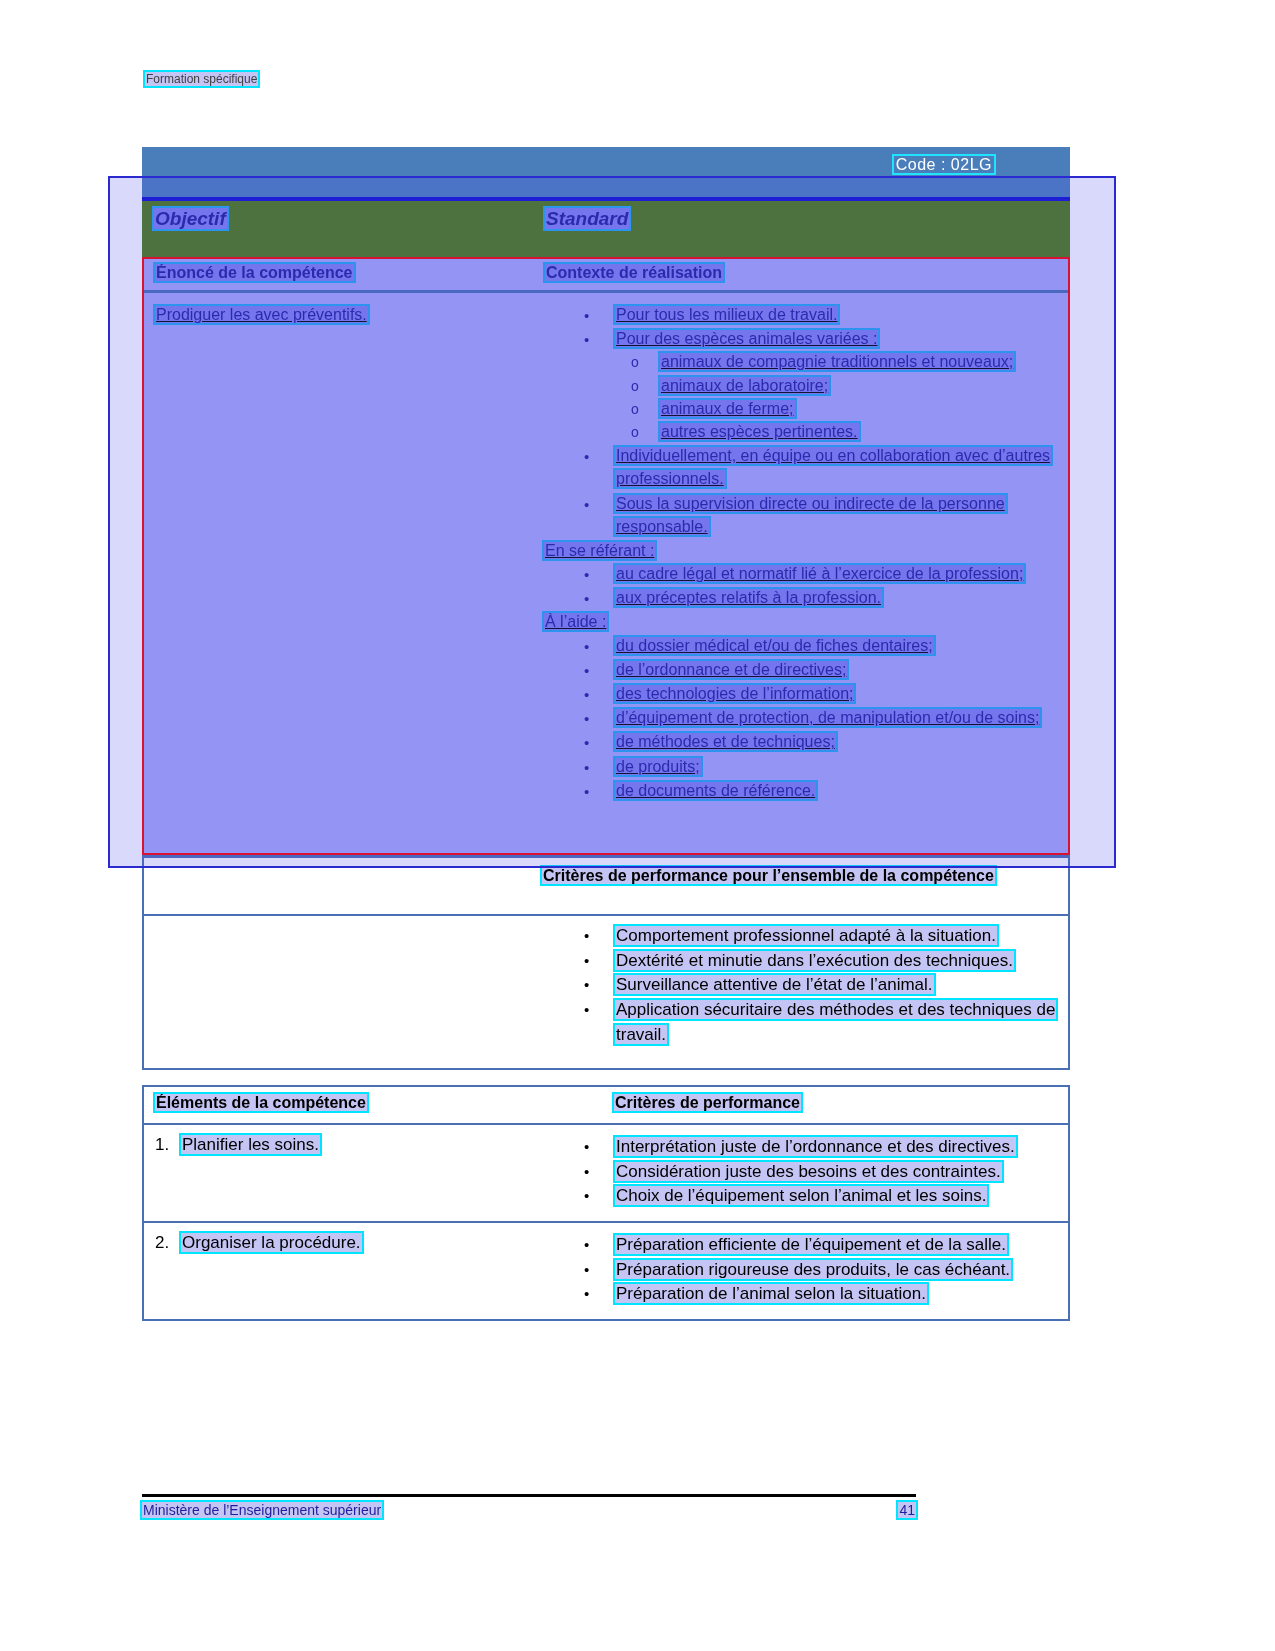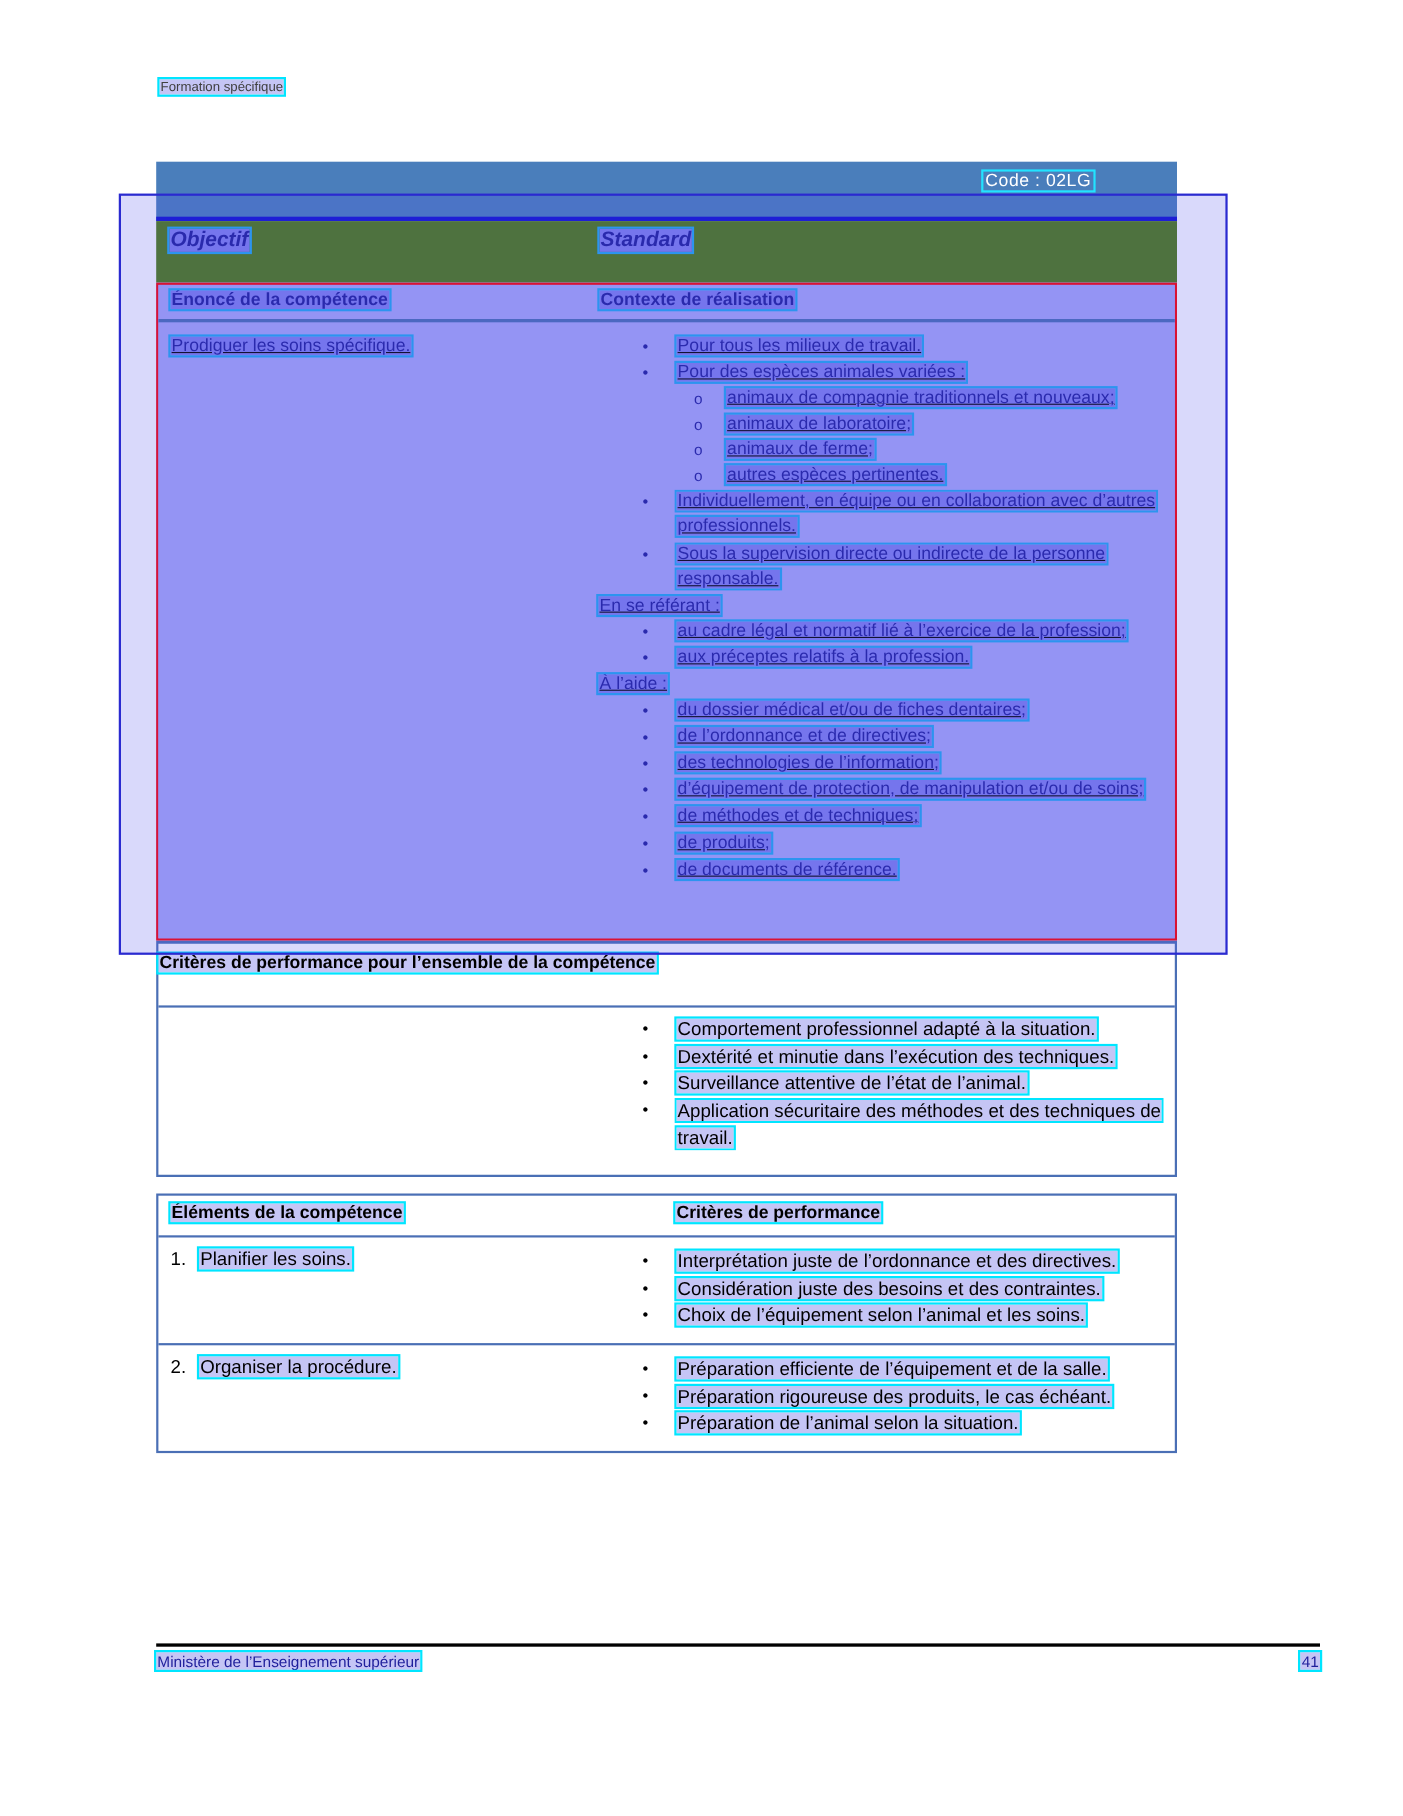--- a/index.html
+++ b/index.html
@@ -144,21 +144,20 @@
   .crit-block {
     border: 2px solid #4a6fb5;
     border-top: 3px solid #4a6fb5;
     background: #ffffff;
     margin-top: 0px;
   }
   .crit-title-row {
     display: flex;
     border-bottom: 2px solid #4a6fb5;
     min-height: 58px;
-    flex-direction: column;
   }
   .crit-title-row .ct-left { width: 398px; }
   .crit-title-row .ct-right {
     flex: 1; padding: 6px 12px 8px 0;
     font-weight: bold; font-size: 16px; color: #000000; line-height: 1.5;
   }
   .crit-list-row { display: flex; min-height: 152px; }
   .crit-list-row .cl-left { width: 398px; }
   .crit-list-row .cl-right { flex: 1; padding: 8px 10px 10px 0; }
   ul.blk { list-style: none; margin: 0; padding: 0; }
@@ -193,21 +192,21 @@
     background: rgba(80,80,235,0.22);
     border: 2px solid #2a2ad0;
     pointer-events: none;
     z-index: 5;
   }
 
   
   .footer {
     position: absolute;
     left: 142px; top: 1494px;
-    width: 1058px;
+    width: 774px;
     border-top: 3px solid #000000;
     padding-top: 5px;
     display: flex;
     justify-content: space-between;
     font-size: 14px;
     color: #1f1f9b;
   }
 </style>
 </head>
 <body>
@@ -240,21 +239,21 @@
         <span class="sel-dark">Énoncé de la compétence</span>
       </div>
       <div class="h-right">
         <span class="sel-dark">Contexte de réalisation</span>
       </div>
     </div>
 
     <div class="body-row">
       <div class="col-left">
         <div class="stmt">
-          <span class="sel-dark">Prodiguer les soins spécifique.</span>
+          <span class="sel-dark">Prodiguer les avec préventifs.</span>
         </div>
       </div>
 
       <div class="col-right">
 
         <ul class="b1">
           <li>
             <span class="bullet">•</span>
             <span class="sel-dark">Pour tous les milieux de travail.</span>
           </li>

